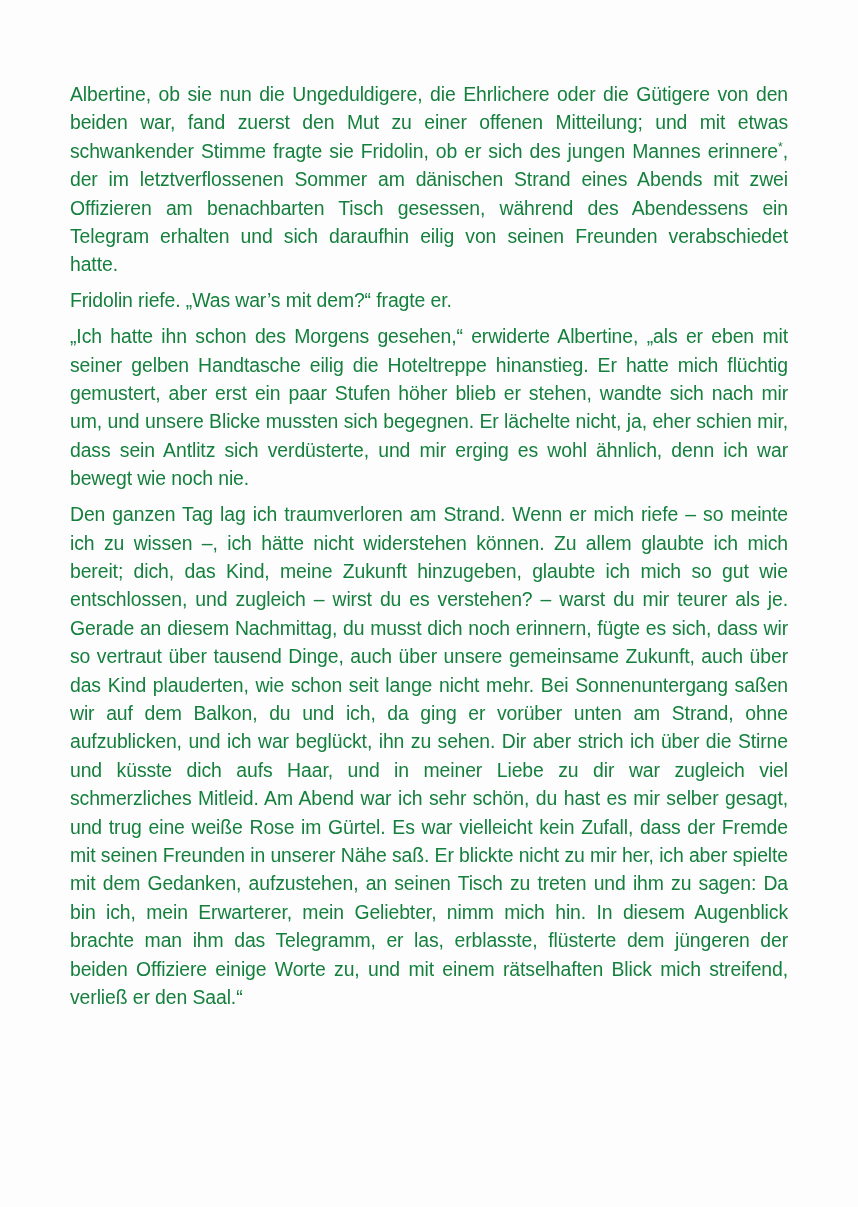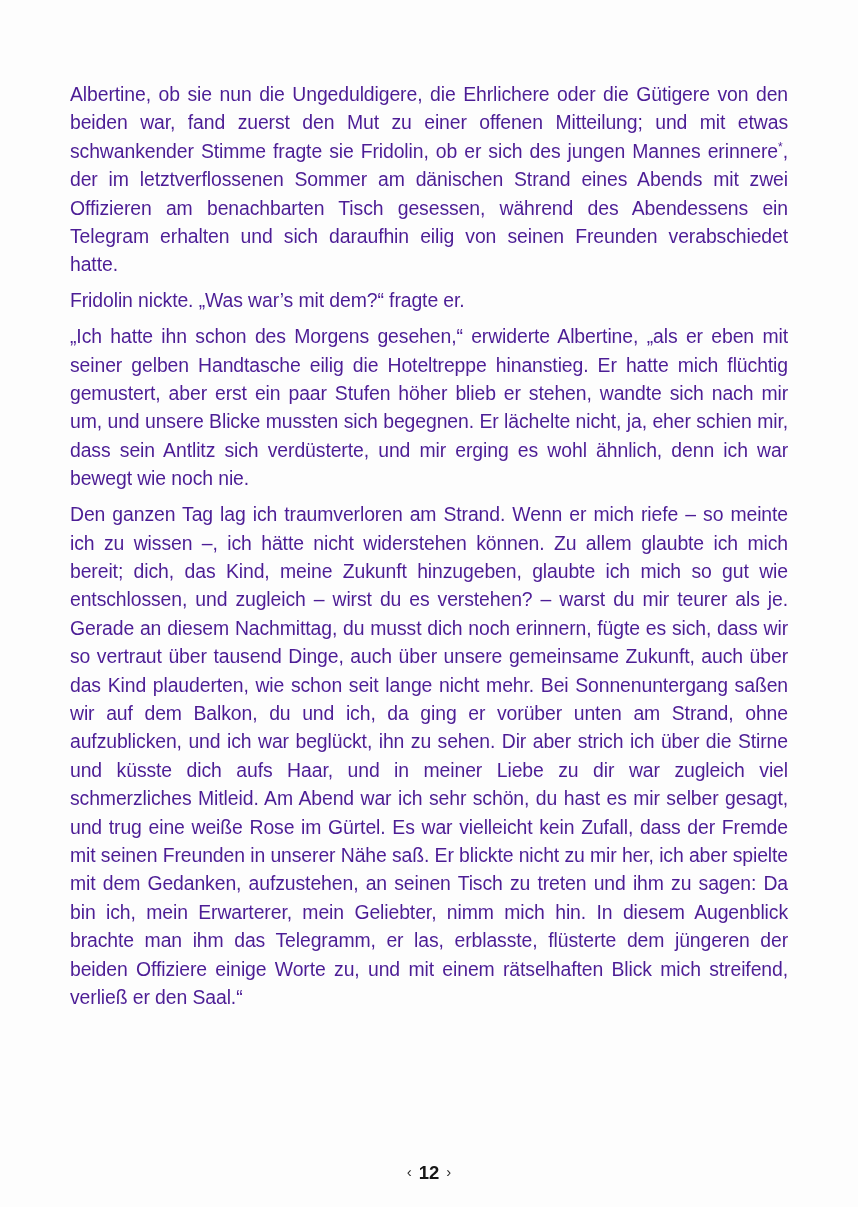--- a/index.html
+++ b/index.html
@@ -20,21 +20,21 @@
   .text-block {
     position: absolute;
     left: 70px;
     top: 80px;
     width: 718px;
   }
   .para {
     margin: 0 0 7.5px 0;
     font-size: 19.4px;
     line-height: 28.4px;
-    color: #4c1d95;
+    color: #15803d;
     text-align: justify;
     text-justify: inter-word;
     hyphens: auto;
     -webkit-hyphens: auto;
     letter-spacing: -0.1px;
   }
   .para:last-child { margin-bottom: 12px; }
   .fn-marker {
     font-size: 12px;
     line-height: 0;
@@ -63,24 +63,21 @@
   }
 </style>
 </head>
 <body>
 
 <div class="page">
 
   <main class="text-block" lang="de">
     <p class="para"><span>Albertine, ob sie nun die Ungeduldigere, die Ehrlichere oder die Gütigere von den beiden war, fand zuerst den Mut zu einer offenen Mitteilung; und mit etwas schwankender Stimme fragte sie Fridolin, ob er sich des jungen Mannes erinnere</span><sup class="fn-marker">*</sup><span>, der im letztverflossenen Sommer am dänischen Strand eines Abends mit zwei Offizieren am benachbarten Tisch gesessen, während des Abendessens ein Telegram erhalten und sich daraufhin eilig von seinen Freunden verabschiedet hatte.</span></p>
 
-    <p class="para">Fridolin nickte. „Was war’s mit dem?“ fragte er.</p>
+    <p class="para">Fridolin riefe. „Was war’s mit dem?“ fragte er.</p>
 
     <p class="para">„Ich hatte ihn schon des Morgens gesehen,“ erwiderte Albertine, „als er eben mit seiner gelben Handtasche eilig die Hoteltreppe hinanstieg. Er hatte mich flüchtig gemustert, aber erst ein paar Stufen höher blieb er stehen, wandte sich nach mir um, und unsere Blicke mussten sich begegnen. Er lächelte nicht, ja, eher schien mir, dass sein Antlitz sich verdüsterte, und mir erging es wohl ähnlich, denn ich war bewegt wie noch nie.</p>
 
     <p class="para">Den ganzen Tag lag ich traumverloren am Strand. Wenn er mich riefe – so meinte ich zu wissen –, ich hätte nicht widerstehen können. Zu allem glaubte ich mich bereit; dich, das Kind, meine Zukunft hinzugeben, glaubte ich mich so gut wie entschlossen, und zugleich – wirst du es verstehen? – warst du mir teurer als je. Gerade an diesem Nachmittag, du musst dich noch erinnern, fügte es sich, dass wir so vertraut über tausend Dinge, auch über unsere gemeinsame Zukunft, auch über das Kind plauderten, wie schon seit lange nicht mehr. Bei Sonnenuntergang saßen wir auf dem Balkon, du und ich, da ging er vorüber unten am Strand, ohne aufzublicken, und ich war beglückt, ihn zu sehen. Dir aber strich ich über die Stirne und küsste dich aufs Haar, und in meiner Liebe zu dir war zugleich viel schmerzliches Mitleid. Am Abend war ich sehr schön, du hast es mir selber gesagt, und trug eine weiße Rose im Gürtel. Es war vielleicht kein Zufall, dass der Fremde mit seinen Freunden in unserer Nähe saß. Er blickte nicht zu mir her, ich aber spielte mit dem Gedanken, aufzustehen, an seinen Tisch zu treten und ihm zu sagen: Da bin ich, mein Erwarterer, mein Geliebter, nimm mich hin. In diesem Augenblick brachte man ihm das Telegramm, er las, erblasste, flüsterte dem jüngeren der beiden Offiziere einige Worte zu, und mit einem rätselhaften Blick mich streifend, verließ er den Saal.“</p>
   </main>
 
-  <footer class="folio">
-    <span class="guillemet">‹</span><span class="page-num">12</span><span class="guillemet">›</span>
-  </footer>
 
 </div>
 
 </body></html>

